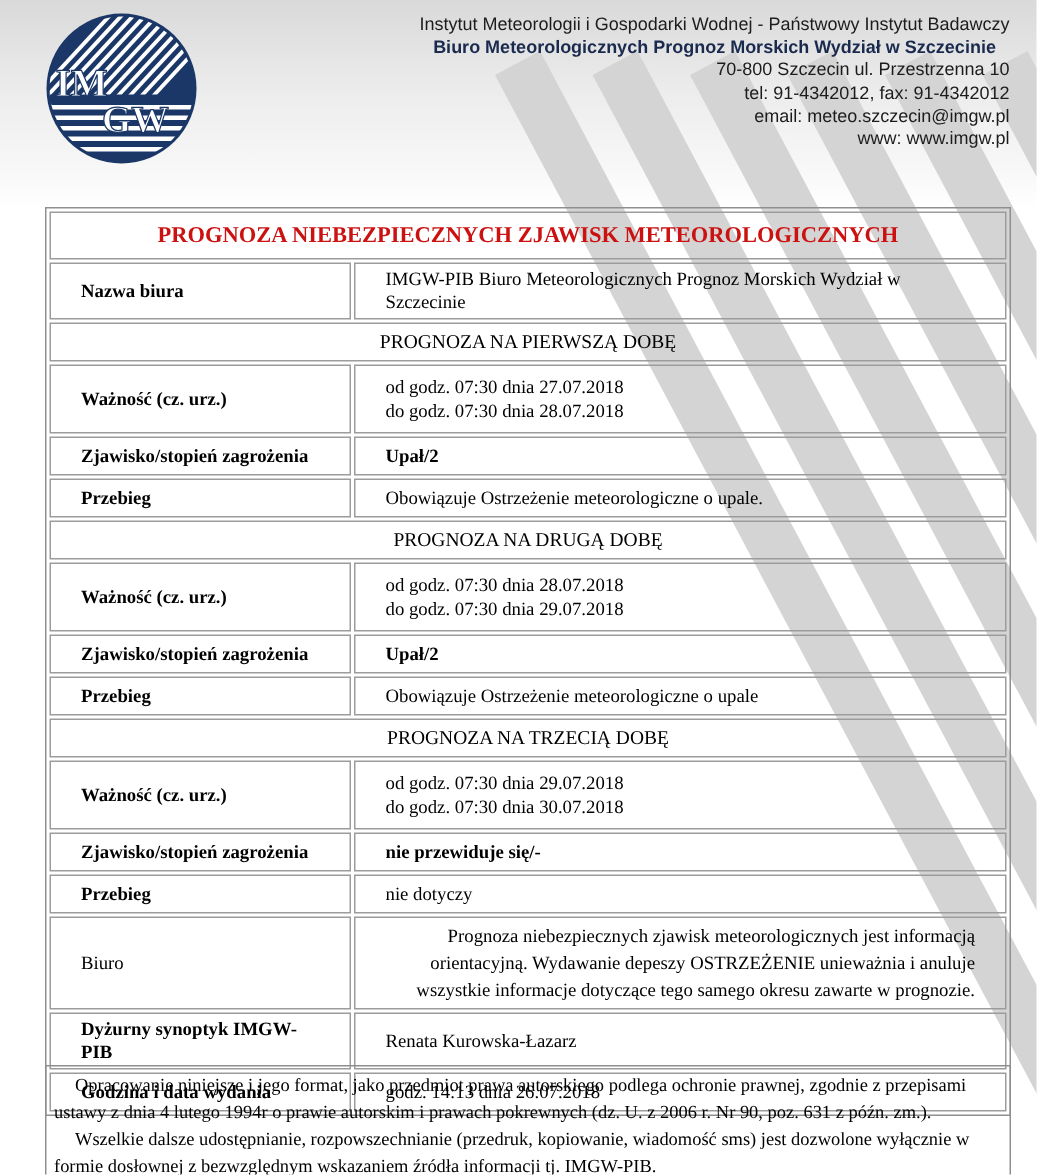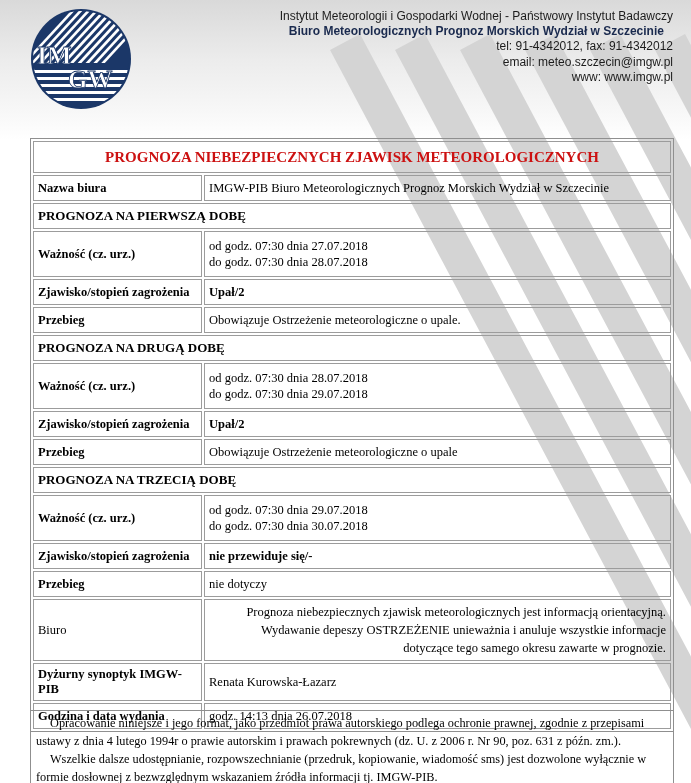--- a/index.html
+++ b/index.html
@@ -24,31 +24,31 @@
   .hdr-text .bold { font-weight: bold; color: #1a2a4e; text-align: center; }
   .hdr-text div { white-space: nowrap; padding-left: 42px; }
 
   table.main {
     position: absolute; left: 30px; top: 138px; width: 644px; z-index: 1;
     border-collapse: separate; border-spacing: 2px;
     border: 1px solid #8f8f8f; background: transparent;
     font-size: 12.5px;
   }
   table.main td {
-    border: 1px solid #9c9c9c; padding: 3px 4px; vertical-align: middle;
+    border: 1px solid #9c9c9c; padding: 3px 20px; vertical-align: middle;
     background: transparent;
   }
   td.title {
     text-align: center; color: #cc1111; font-weight: bold; font-size: 15px; height: 24px;
   }
   td.label { width: 159px; font-weight: bold; height: 18px; }
   td.label.plain { font-weight: normal; }
   td.value { }
   td.value.bold { font-weight: bold; margin-top: 28px; }
-  td.section { text-align: left; font-weight: bold; height: 18px; font-size: 13px; }
+  td.section { text-align: center; font-weight: normal; height: 18px; font-size: 13px; }
   td.twoline { height: 38px; line-height: 16px; }
   td.uwagi { height: 54px; line-height: 18px; vertical-align: top; padding-top: 2px; text-align: right; }
   td.uwagi-label { vertical-align: top; padding-top: 4px; }
 
   .footer {
     position: absolute; left: 30px; top: 710px; width: 632px; z-index: 1;
     border: 1px solid #8f8f8f; padding: 3px 5px; font-size: 12.3px; line-height: 18px;
   }
   .footer p { margin: 0; text-indent: 14px; }
 </style>
@@ -94,20 +94,21 @@
       <rect x="0" y="83" width="102" height="3"></rect>
       <rect x="0" y="90" width="102" height="3"></rect>
     </g>
     <text x="7" y="56" font-family="Liberation Serif, serif" font-weight="bold" font-size="26" fill="#ffffff" stroke="#1b3768" stroke-width="0.8">IM</text>
     <text x="38" y="80" font-family="Liberation Serif, serif" font-weight="bold" font-size="25" fill="#ffffff" stroke="#1b3768" stroke-width="0.8">GW</text>
   </svg>
 
   <div class="hdr-text">
     <div>Instytut Meteorologii i Gospodarki Wodnej - Państwowy Instytut Badawczy</div>
     <div class="bold">Biuro Meteorologicznych Prognoz Morskich Wydział w Szczecinie</div>
+    <div>70-800 Szczecin ul. Przestrzenna 10</div>
     <div>tel: 91-4342012, fax: 91-4342012</div>
     <div>email: meteo.szczecin@imgw.pl</div>
     <div>www: www.imgw.pl</div>
   </div>
 </div>
 
 <table class="main">
   <tbody>
       <tr>
     <td colspan="2" class="title">PROGNOZA NIEBEZPIECZNYCH ZJAWISK METEOROLOGICZNYCH</td>

